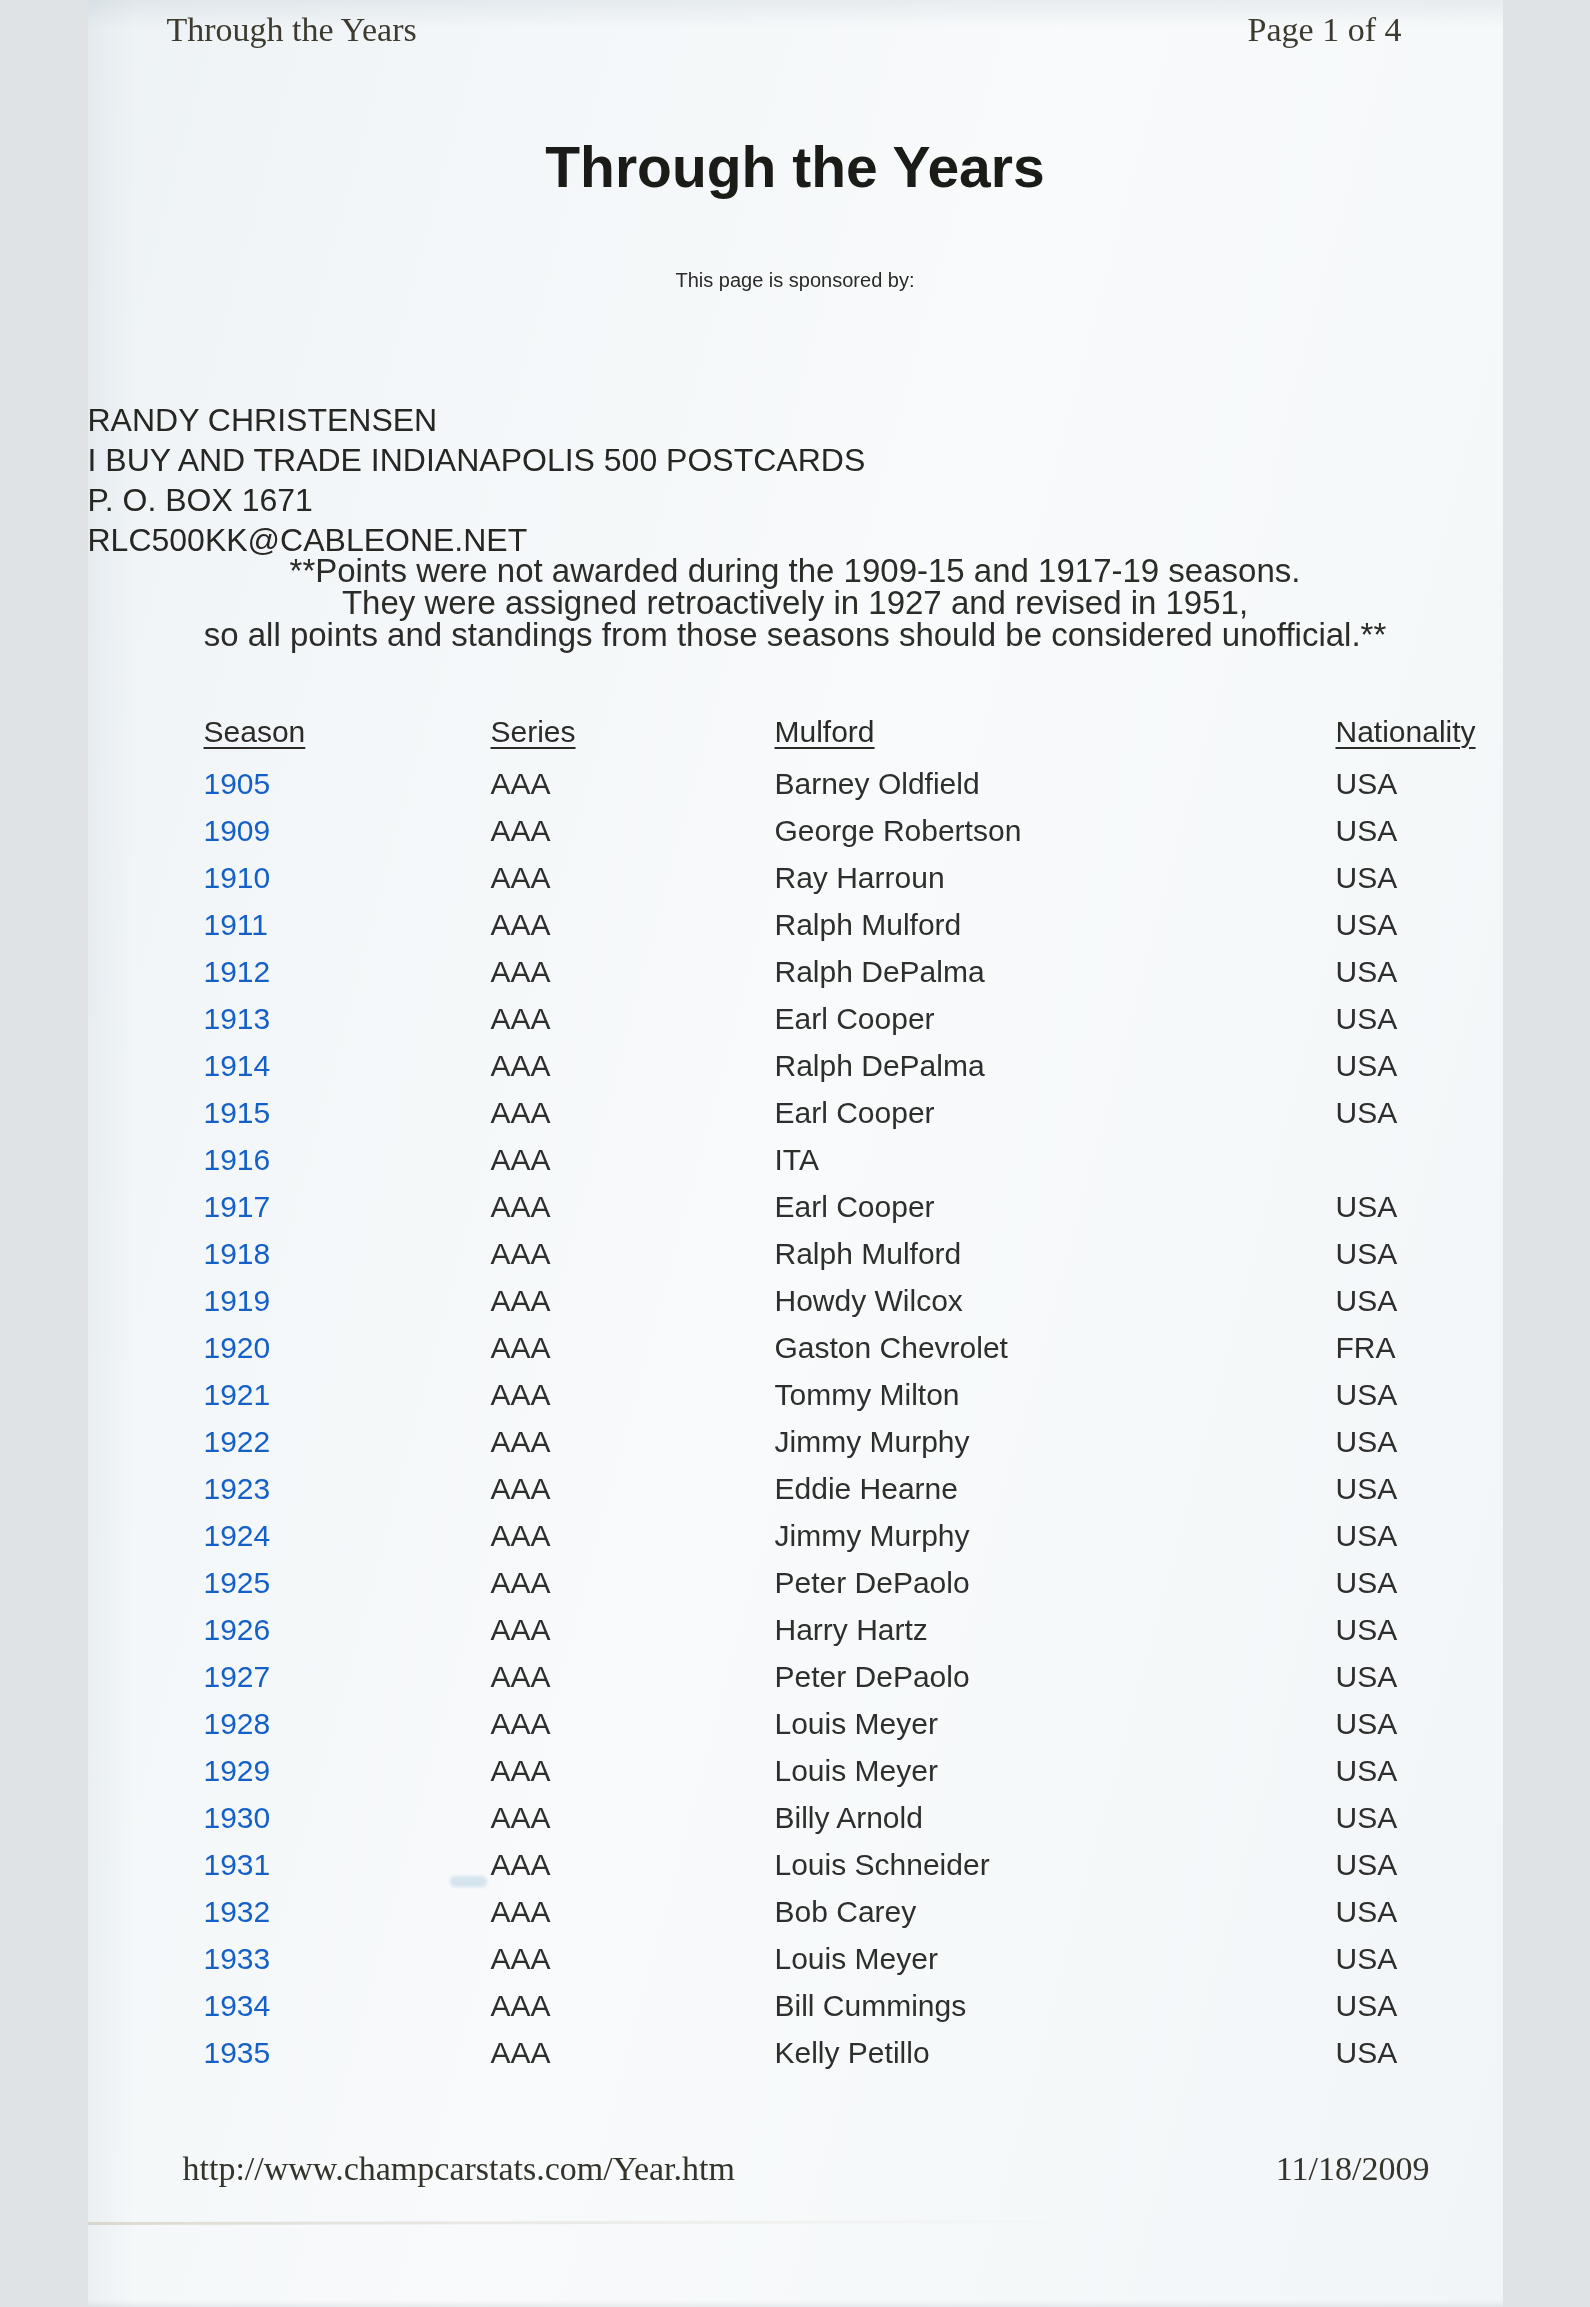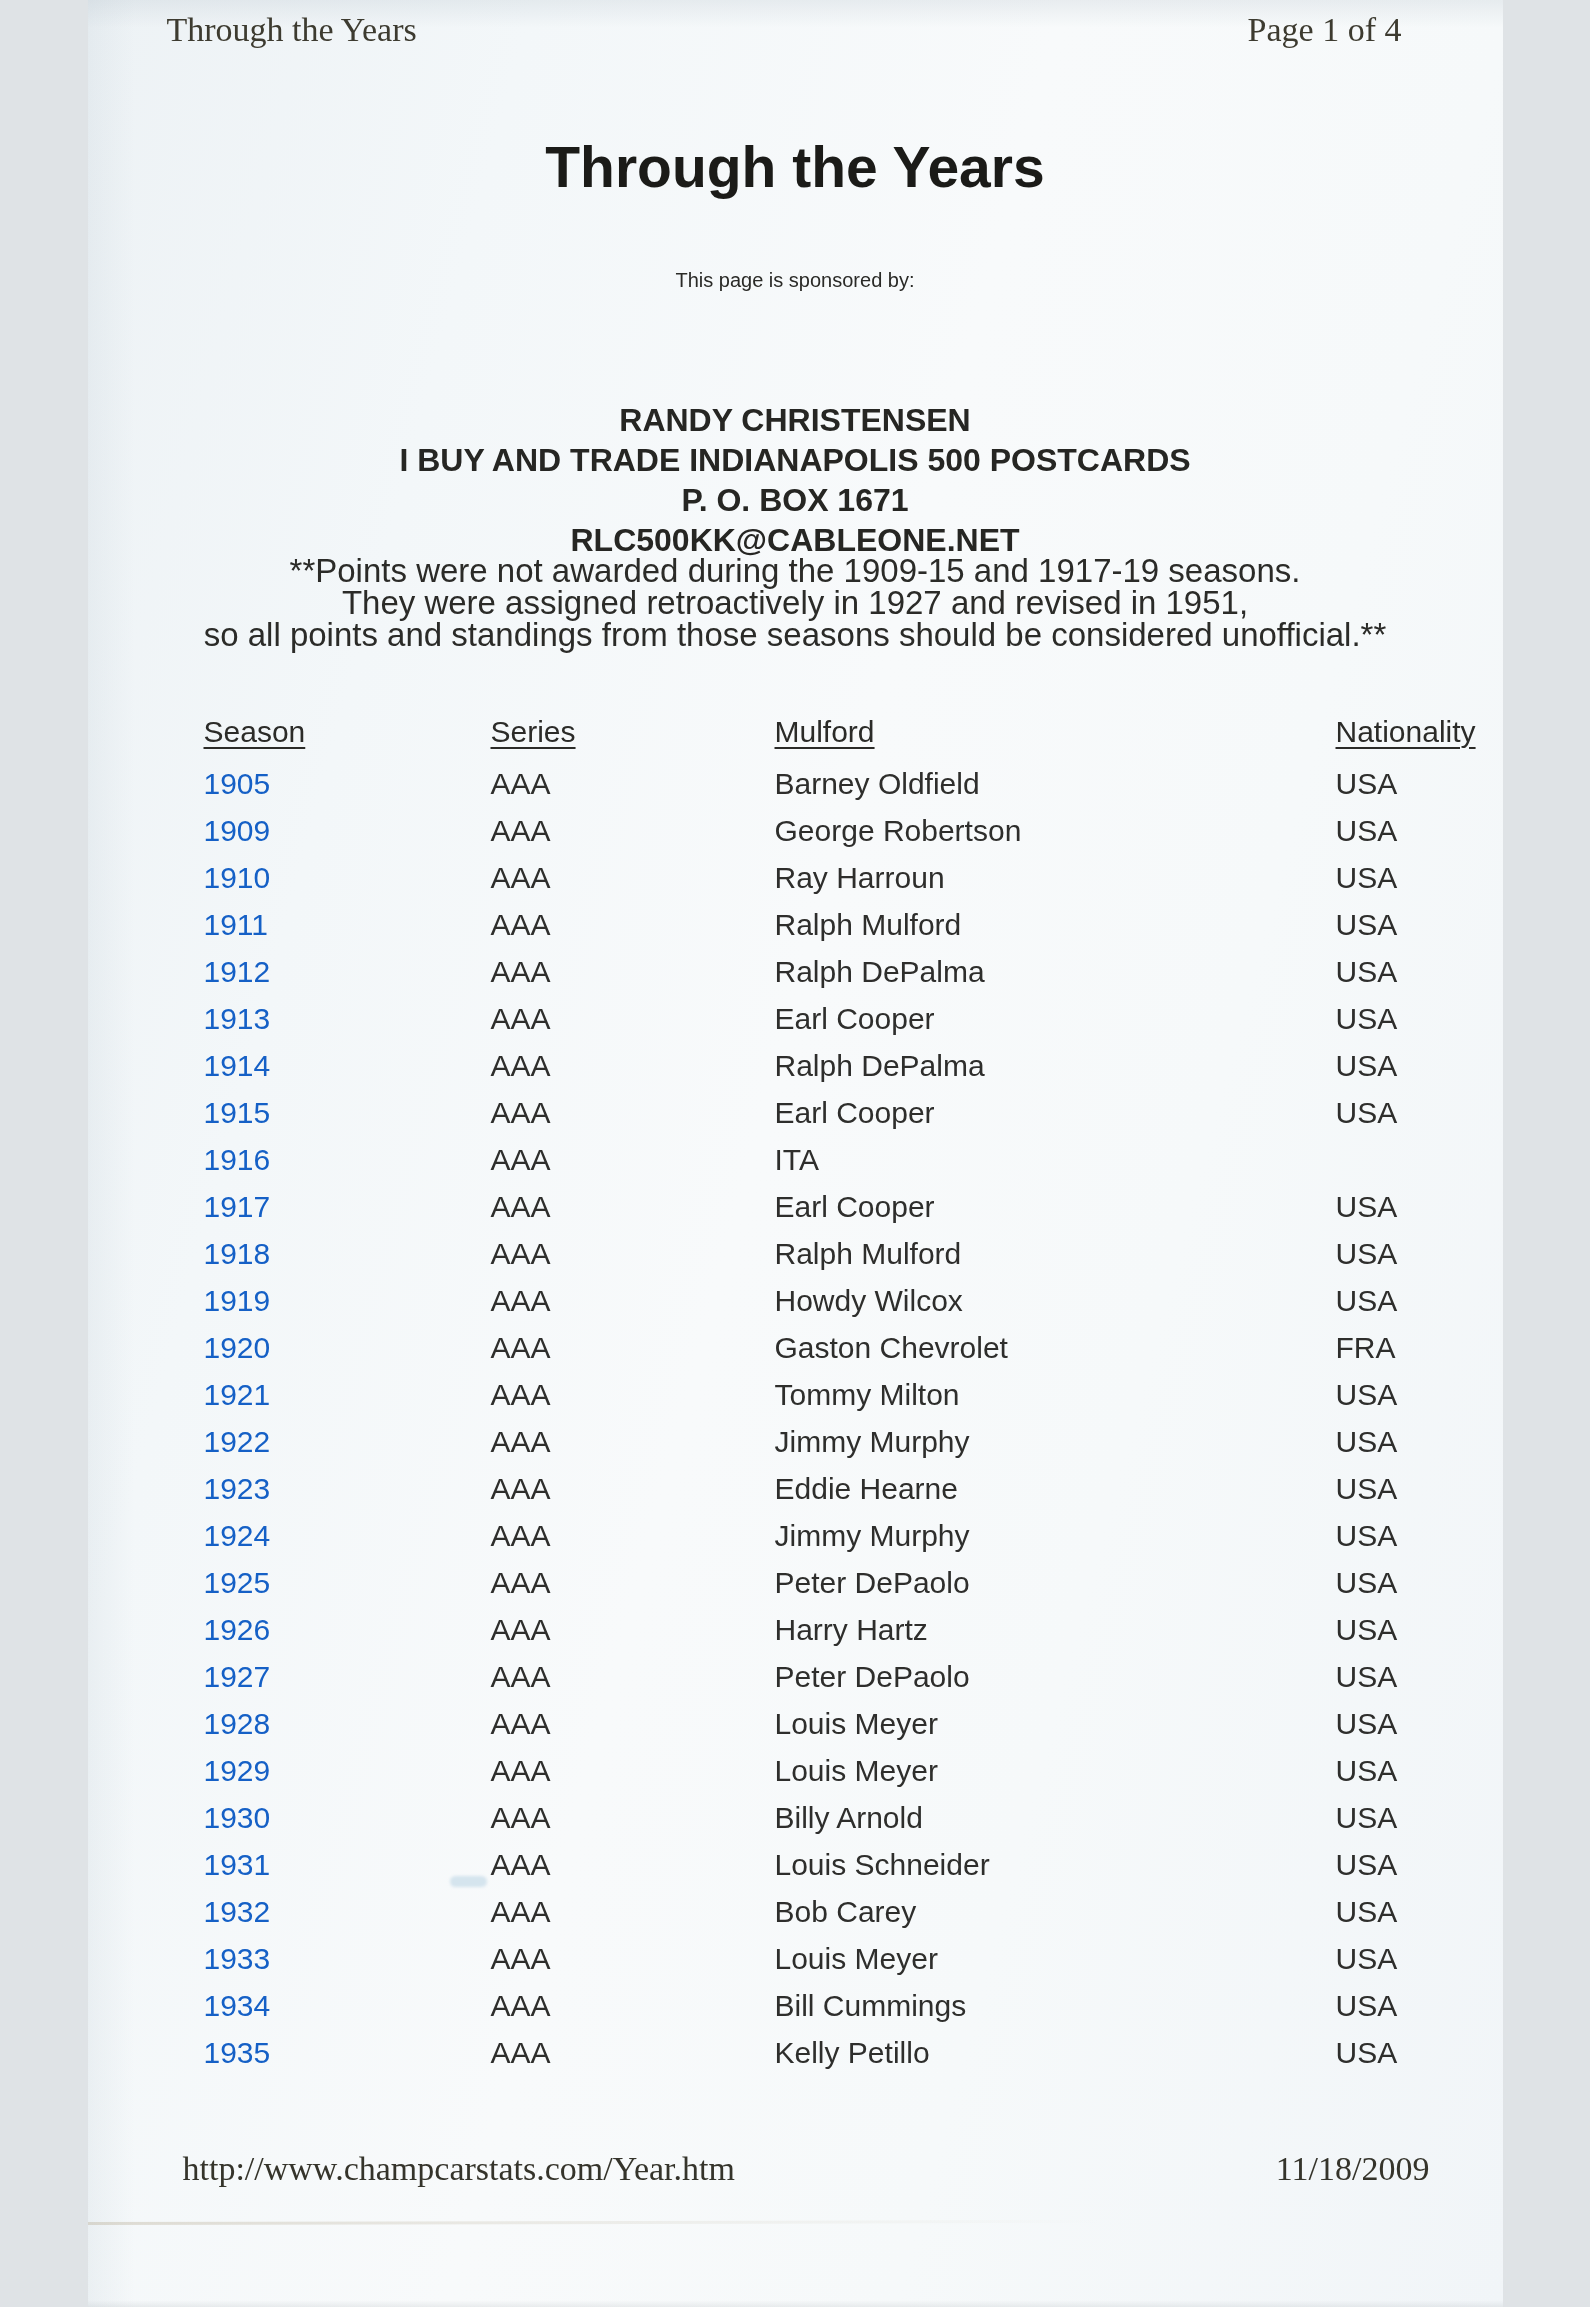--- a/index.html
+++ b/index.html
@@ -29,23 +29,22 @@
   .page-title{
     position:absolute;top:134px;left:0;width:100%;
     text-align:center;font-size:57px;font-weight:bold;color:#1b1b18;margin:0;
   }
   .sponsor-intro{
     position:absolute;top:269px;left:0;width:100%;
     text-align:center;font-size:20px;color:#2a2a27;margin:0;
   }
   .sponsor-block{
     position:absolute;top:320px;left:0;width:100%;
-    text-align:center;font-size:32px;line-height:40px;color:#262623;
+    text-align:left;font-size:32px;line-height:40px;color:#262623;
     white-space:pre-wrap;
-    font-weight:bold;
   }
   .note-block{
     position:absolute;top:555px;left:0;width:100%;
     text-align:center;font-size:33px;line-height:32px;color:#2b2b28;
   }
   .table-area{position:absolute;top:707px;left:0;right:0;}
   .trow{
     display:grid;grid-template-columns:287px 284px 561px 1fr;
     padding-left:116px;height:47px;align-items:center;font-size:30px;
   }

